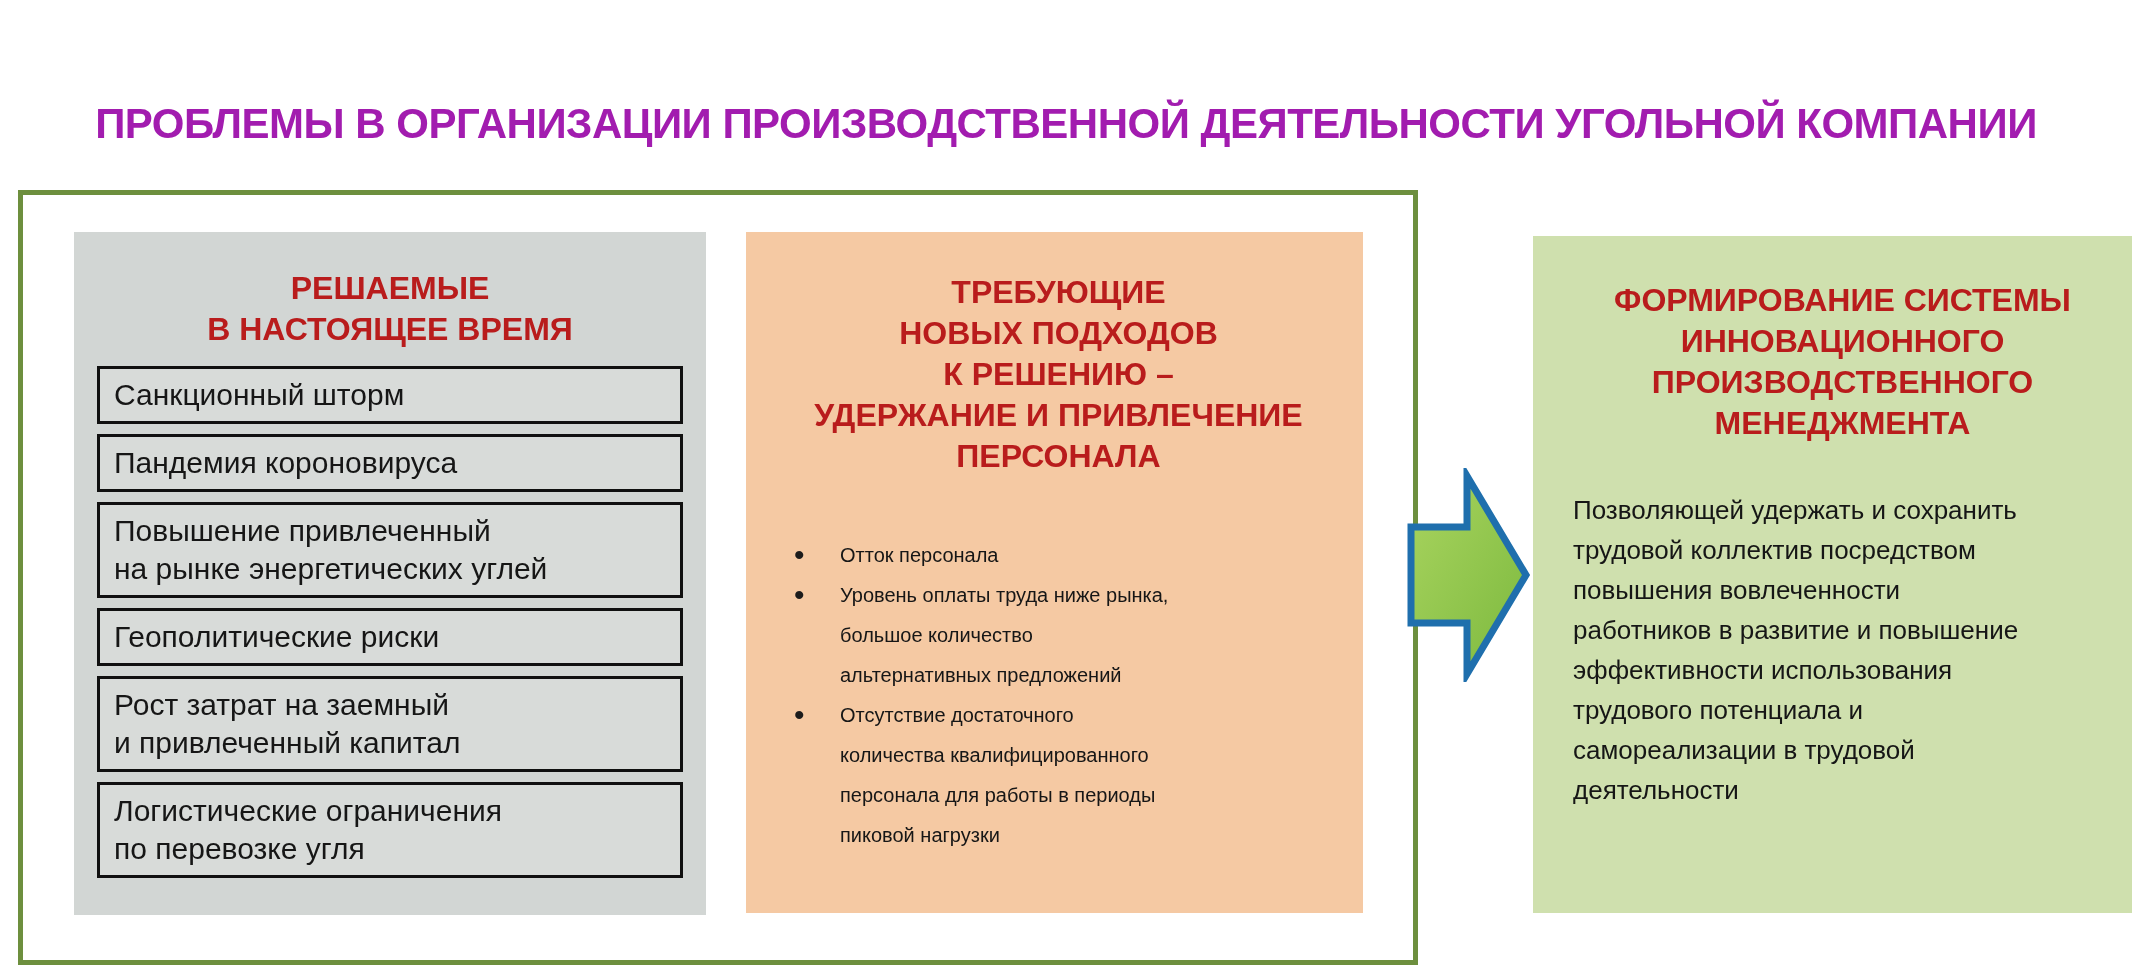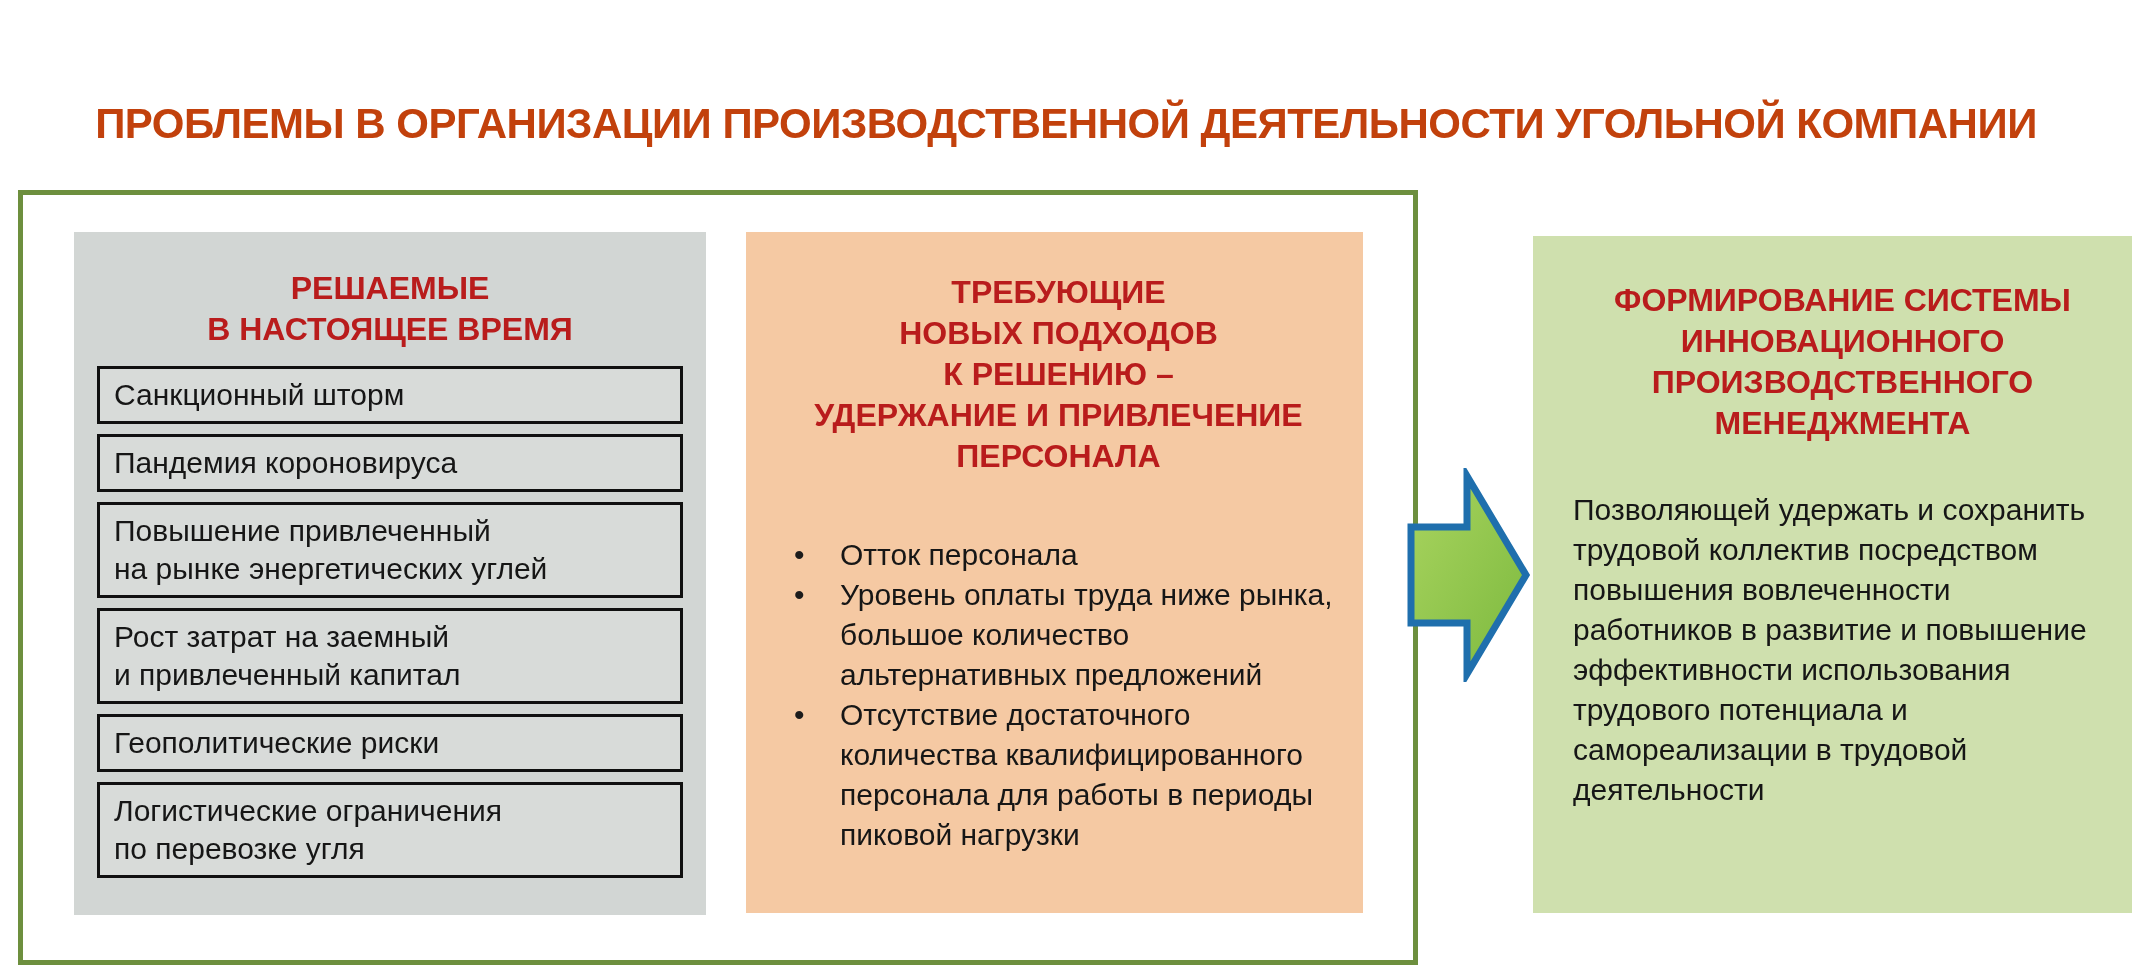--- a/index.html
+++ b/index.html
@@ -19,21 +19,21 @@
   .main-title {
     position: absolute;
     left: 0;
     right: 0;
     top: 100px;
     text-align: center;
     font-size: 42px;
     font-weight: bold;
     letter-spacing: -0.5px;
     white-space: nowrap;
-    color: #c2410c;
+    color: #a21caf;
   }
   .outer-box {
     position: absolute;
     left: 18px;
     top: 190px;
     width: 1390px;
     height: 765px;
     background: #ffffff;
     border: 5px solid #6d8f3e;
   }
@@ -94,38 +94,38 @@
   .bullet-marker {
     width: 62px;
     flex: 0 0 62px;
     text-align: left;
     padding-left: 16px;
     box-sizing: border-box;
     font-size: 30px;
     line-height: 40px;
   }
   .bullet-text {
-    font-size: 30px;
+    font-size: 20px;
     line-height: 40px;
     white-space: pre-line;
     color: #161616;
   }
   .panel-result {
     left: 1508px;
     top: 236px;
     width: 619px;
     height: 677px;
     background: #cfe0ae;
     padding: 44px 28px 0 28px;
     margin-left: 25px;
   }
   .result-body {
     margin-top: 46px;
     padding-left: 12px;
-    font-size: 30px;
+    font-size: 26px;
     line-height: 40px;
     white-space: pre-line;
     color: #161616;
   }
   .arrow-wrap {
     position: absolute;
     left: 1406px;
     top: 468px;
     width: 126px;
     height: 214px;
@@ -141,23 +141,23 @@
   <div class="outer-box"></div>
 
   <div class="panel panel-solved">
     <div class="panel-header">РЕШАЕМЫЕ
 В НАСТОЯЩЕЕ ВРЕМЯ</div>
     <div class="solved-items">
       <div class="solved-item">Санкционный шторм</div>
       <div class="solved-item">Пандемия короновируса</div>
       <div class="solved-item">Повышение привлеченный
 на рынке энергетических углей</div>
+      <div class="solved-item">Геополитические риски</div>
       <div class="solved-item">Рост затрат на заемный
 и привлеченный капитал</div>
-      <div class="solved-item">Геополитические риски</div>
       <div class="solved-item">Логистические ограничения
 по перевозке угля</div>
     </div>
   </div>
 
   <div class="panel panel-needs">
     <div class="panel-header">ТРЕБУЮЩИЕ
 НОВЫХ ПОДХОДОВ
 К РЕШЕНИЮ –
 УДЕРЖАНИЕ И ПРИВЛЕЧЕНИЕ

